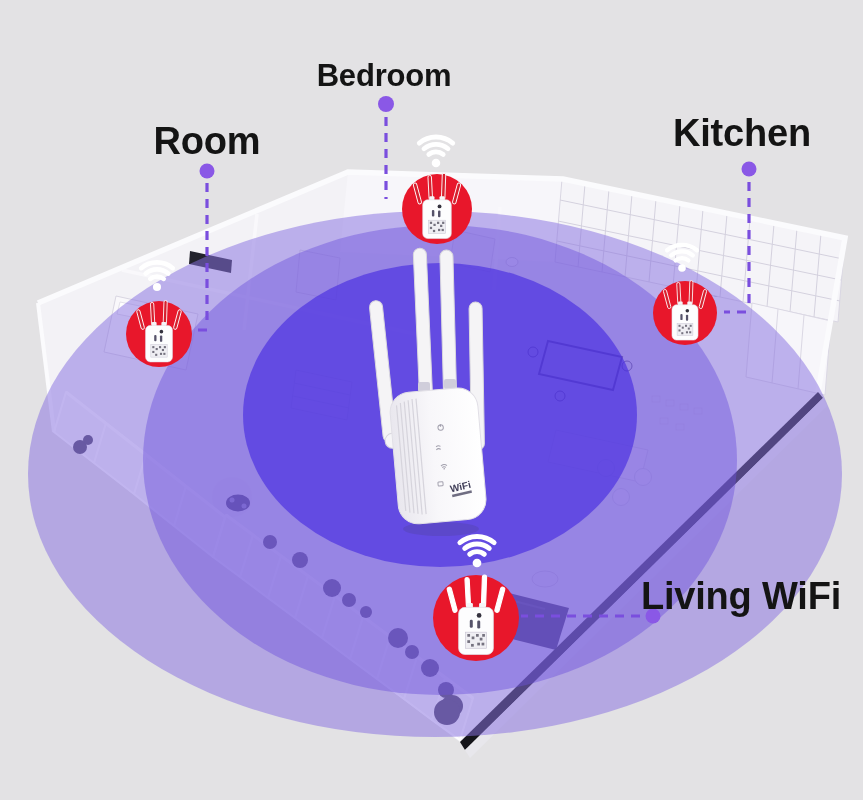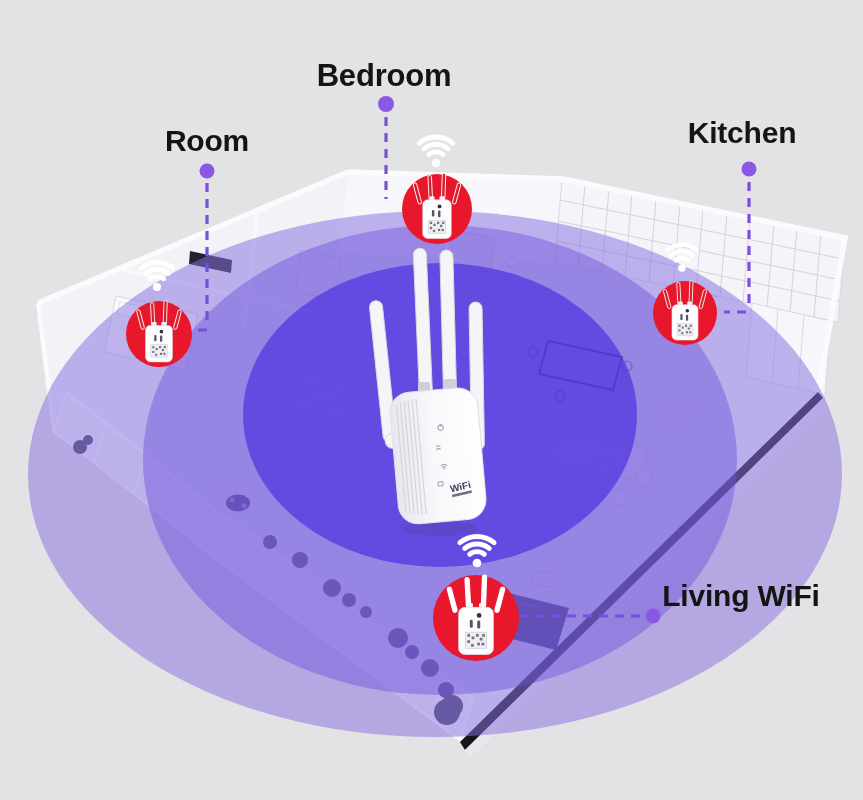--- a/index.html
+++ b/index.html
@@ -1,20 +1,20 @@
 <!DOCTYPE html>
 <html><head>
 <meta charset="utf-8">
 <style>
   html,body{margin:0;padding:0;background:#e3e2e4;}
   .stage{position:relative;width:863px;height:800px;background:#e3e2e4;overflow:hidden;
          font-family:"Liberation Sans", sans-serif;}
   .stage svg{position:absolute;left:0;top:0;}
   .room-label{position:absolute;transform:translate(-50%,-50%);font-weight:bold;
-              font-size:30px;color:#141414;letter-spacing:-0.2px;white-space:nowrap;}
+              font-size:38px;color:#141414;letter-spacing:-0.2px;white-space:nowrap;}
   .room-label.big{font-size:31px;}
 </style>
 </head>
 <body>
 
 <div class="stage">
 
 <svg width="863" height="800" viewBox="0 0 863 800">
   <defs>
     <linearGradient id="bodyGrad" x1="0" y1="0" x2="1" y2="0">

